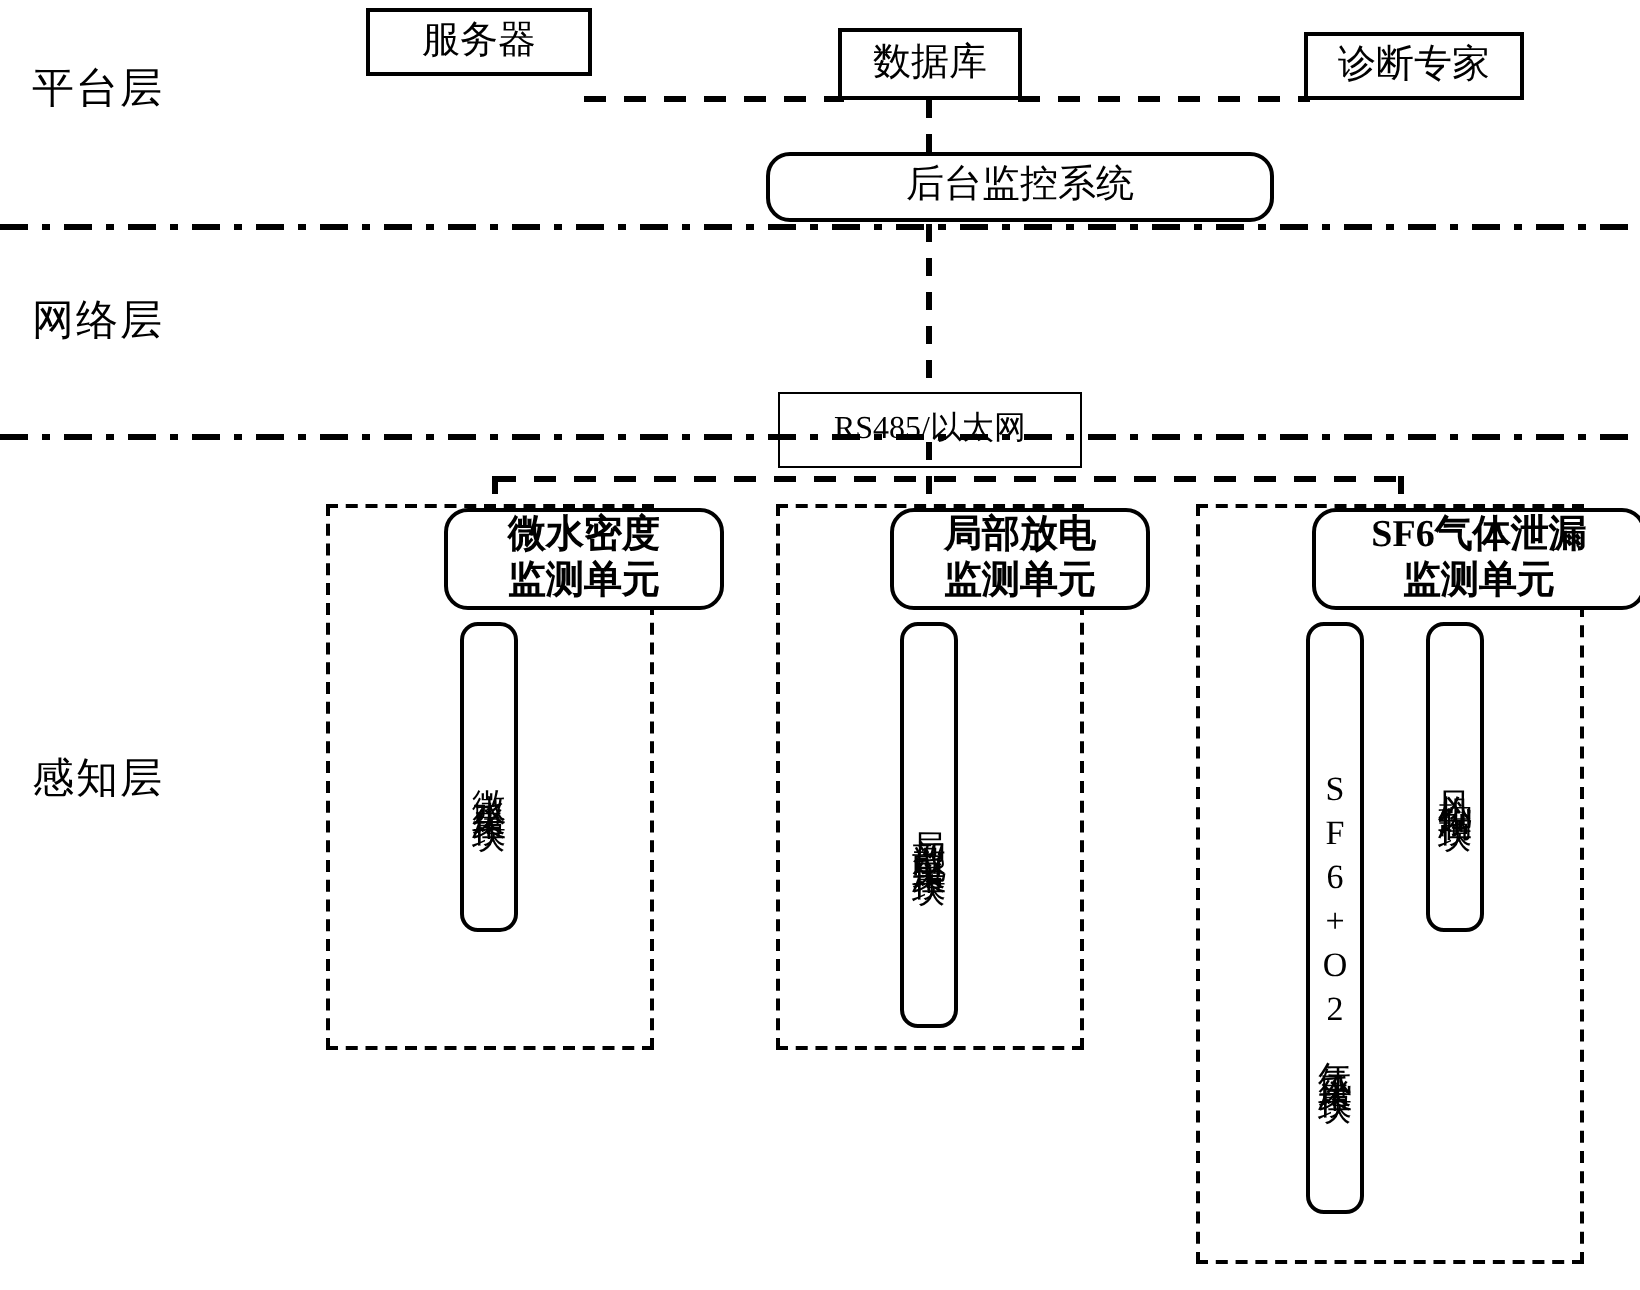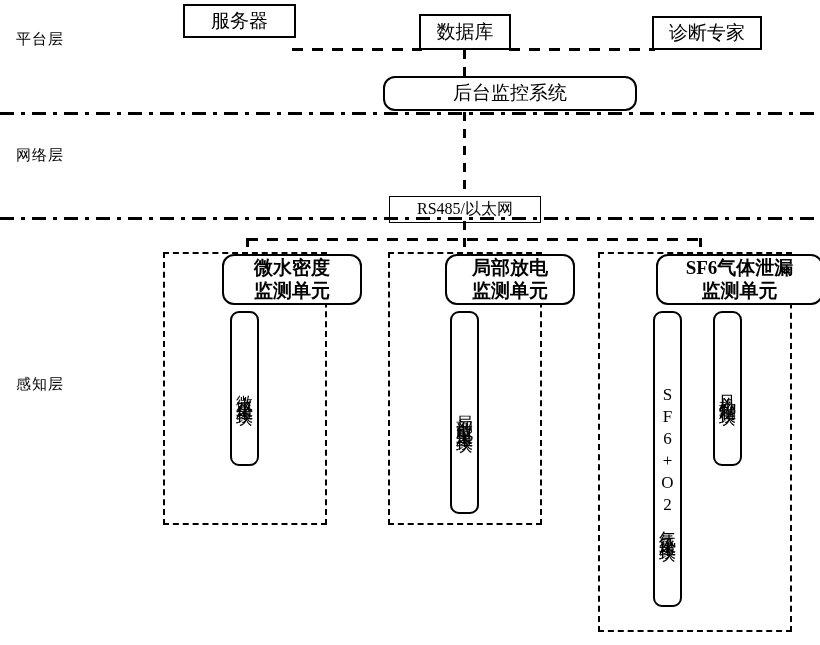--- a/index.html
+++ b/index.html
@@ -16,21 +16,21 @@
     position: relative;
     width: 820px;
     height: 645px;
     background: #ffffff;
     overflow: hidden;
   }
 
   
   .layer-label {
     position: absolute;
-    font-size: 15px;
+    font-size: 21px;
     font-weight: 400;
     letter-spacing: 1px;
     color: #000;
     white-space: nowrap;
     font-family: "Liberation Serif", "DejaVu Serif", serif;
   }
 
   
   .divider {
     position: absolute;
@@ -159,21 +159,21 @@
   <div class="hline-dash" style="left:509px; top:48px; width:146px;"></div>
 
   <div class="vline-dash" style="left:463px; top:50px; height:26px;"></div>
 
   <div class="rbox" style="left:338px; top:76px; width:254px; height:35px;">后台监控系统</div>
 
   <div class="divider" style="top:112px;"></div>
 
   <div class="vline-dash" style="left:463px; top:112px; height:86px;"></div>
 
-  <div class="box thin" style="left:389px; top:196px; width:152px; height:27px;">RS485/以太网</div>
+  <div class="box thin" style="left:389px; top:196px; width:152px; height:38px;">RS485/以太网</div>
 
   <div class="divider" style="top:217px;"></div>
 
   <div class="vline-dash" style="left:463px; top:221px; height:20px;"></div>
 
   <div class="hline-dash" style="left:247px; top:238px; width:455px;"></div>
 
   <div class="vline-dash" style="left:246px; top:238px; height:16px;"></div>
   <div class="vline-dash" style="left:463px; top:238px; height:16px;"></div>
   <div class="vline-dash" style="left:699px; top:238px; height:16px;"></div>

